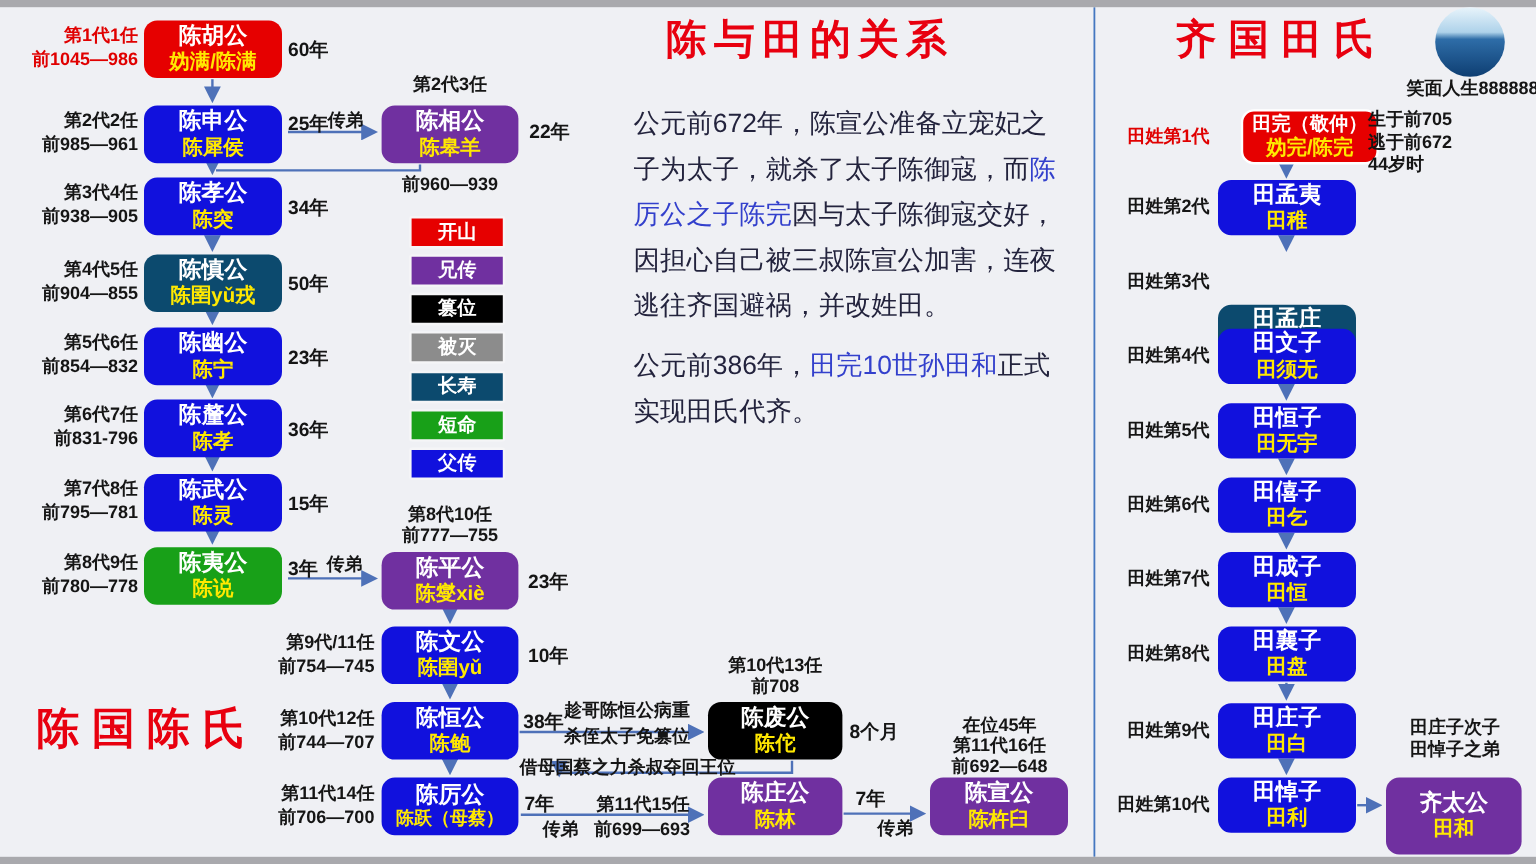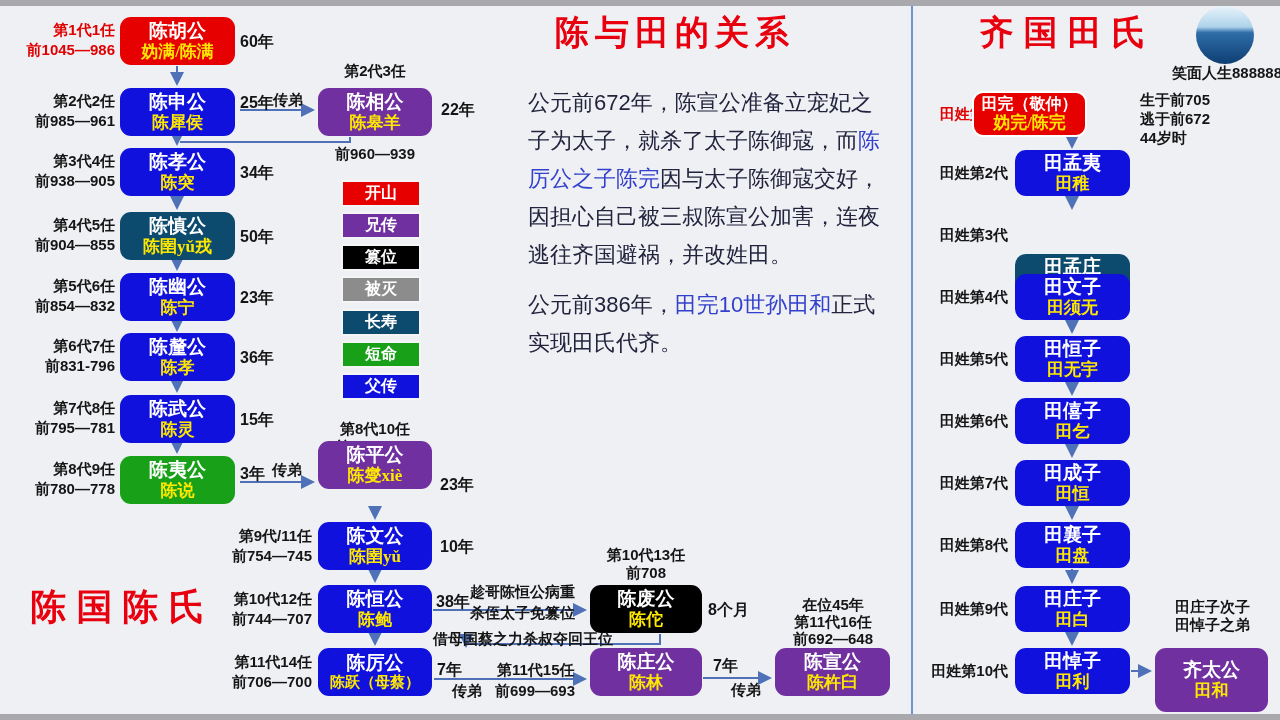--- a/index.html
+++ b/index.html
@@ -2,21 +2,21 @@
 <html><head>
 <meta charset="utf-8">
 <style>
   html,body{margin:0;padding:0;background:#cfd0d4;}
   #canvas{position:relative;width:1280px;height:720px;background:#eff0f4;
           font-family:"Liberation Sans",sans-serif;overflow:hidden;}
   .bar{position:absolute;left:0;width:1280px;height:6px;background:#a9a9ad;}
   svg.overlay{position:absolute;left:0;top:0;pointer-events:none;}
   .node{position:absolute;border-radius:11px;display:flex;flex-direction:column;
         align-items:center;justify-content:center;text-align:center;line-height:1.18;
-        box-sizing:border-box;font-family:Liberation Serif, serif;}
+        box-sizing:border-box;}
   .node .t{color:#ffffff;font-size:19px;font-weight:700;white-space:nowrap;}
   .node .n{color:#ffe800;font-size:17px;font-weight:700;white-space:nowrap;}
   .node .sm{font-size:15px;}
   .node .tsm{font-size:16px;}
   .c-red{background:#e60000;}
   .c-blue{background:#1111dd;}
   .c-purple{background:#7030a0;}
   .c-orange{background:#0c4a6e;}
   .c-green{background:#18a018;}
   .c-black{background:#000000;}
@@ -223,21 +223,21 @@
     <div class="t">陈相公</div>
     <div class="n">陈皋羊</div>
   </div>
   <div class="dur" style="left:441px;top:100px;">22年</div>
   <div class="sl" style="left:295px;top:145px;width:160px;">前960—939</div>
 
   <div class="sl" style="left:295px;top:420px;width:160px;">
     <div>第8代10任</div>
       <div>前777—755</div>
   </div>
-  <div class="node c-purple" style="left:318px;top:441px;width:114px;height:48px;">
+  <div class="node c-purple" style="left:318px;top:460px;width:114px;height:48px;">
     <div class="t">陈平公</div>
     <div class="n">陈燮xiè</div>
   </div>
   <div class="dur" style="left:440px;top:475px;">23年</div>
 
   <div class="glabel" style="left:182px;top:526px;width:130px;">
     <div>第9代/11任</div>
       <div>前754—745</div>
   </div>
   <div class="node c-blue" style="left:318px;top:522px;width:114px;height:48px;">
@@ -293,21 +293,21 @@
     <div>在位45年</div>
     <div>第11代16任</div>
     <div>前692—648</div>
   </div>
   <div class="node c-purple" style="left:775px;top:648px;width:115px;height:48px;">
     <div class="t">陈宣公</div>
     <div class="n">陈杵臼</div>
   </div>
 
   <div class="glabel red" style="left:900px;top:104px;width:108px;">田姓第1代</div>
-  <div class="node c-red bordered" style="left:972px;top:91px;width:115px;height:46px;">
+  <div class="node c-red bordered" style="left:1034px;top:91px;width:115px;height:46px;">
     <div class="t tsm">田完（敬仲）</div>
     <div class="n">妫完/陈完</div>
   </div>
   <div class="cl" style="left:1140px;top:90px;line-height:19px;">
     <div>生于前705</div>
     <div>逃于前672</div>
     <div>44岁时</div>
   </div>
 
   <div class="glabel" style="left:900px;top:163px;width:108px;">田姓第2代</div>

